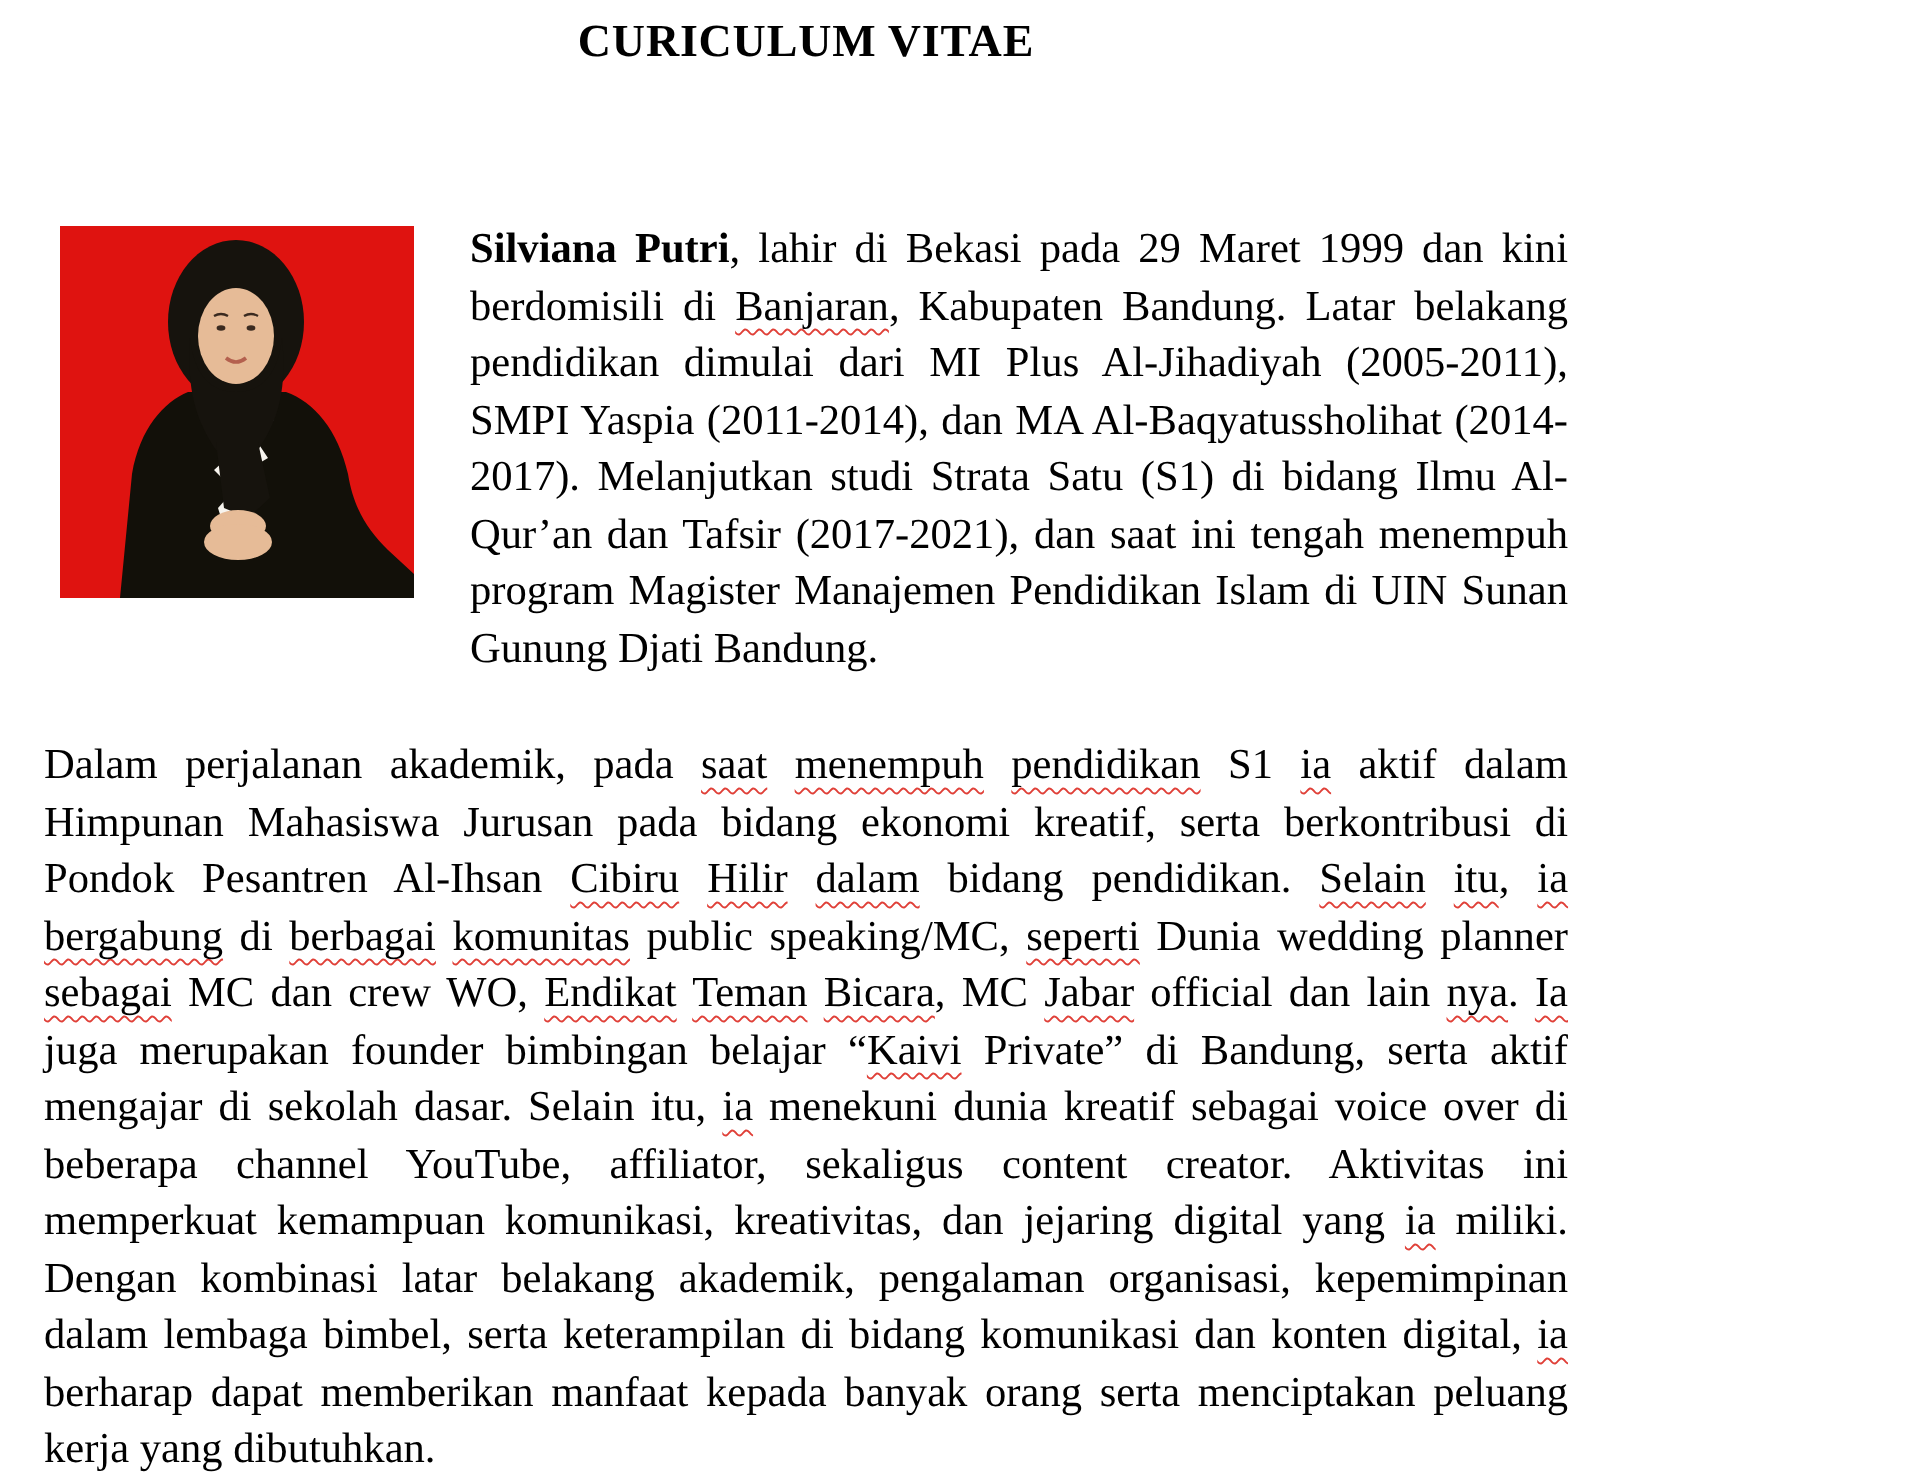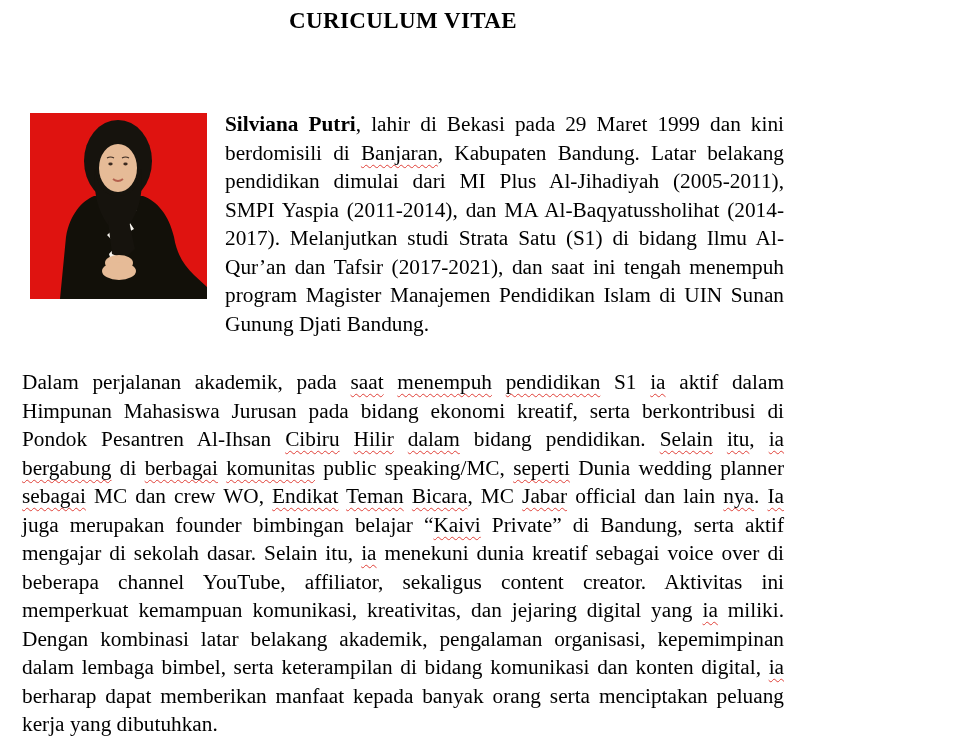--- a/index.html
+++ b/index.html
@@ -17,21 +17,21 @@
     font-size: 23px;
     line-height: 30px;
     margin: 0;
     padding-top: 6px;
     letter-spacing: 0.4px;
   }
   .content { padding: 0 22px; }
   .intro-row {
     display: flex;
     align-items: flex-start;
-    gap: 18px;
+    gap: 28px;
     margin-top: 74px;
     margin-left: 8px;
   }
   .photo-frame {
     flex: none;
     width: 177px;
     height: 186px;
     margin-top: 3px;
     line-height: 0;
   }

